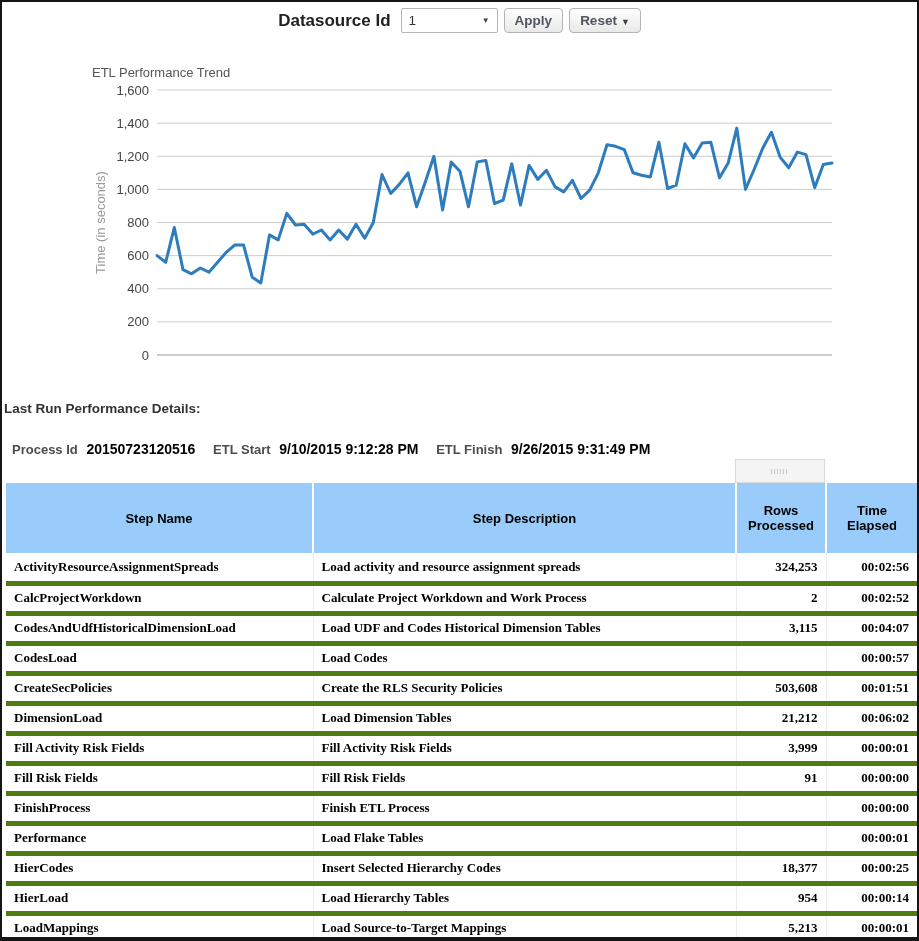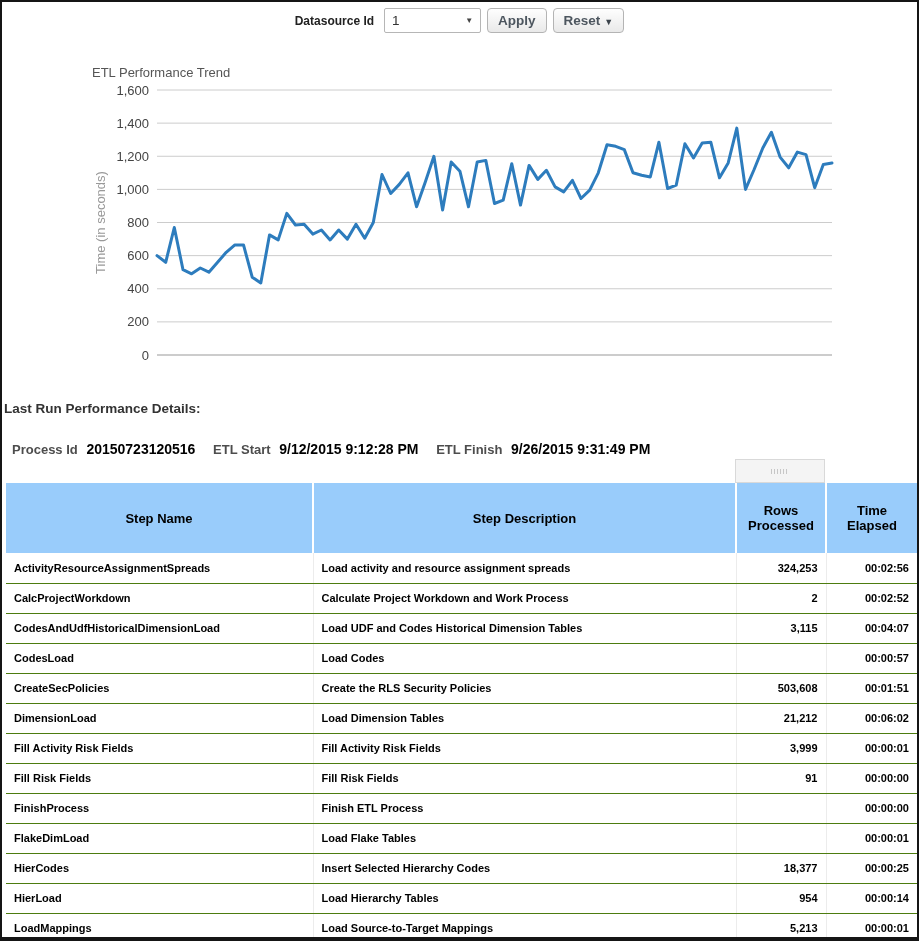--- a/index.html
+++ b/index.html
@@ -8,21 +8,21 @@
   .page {
     position:relative; width:919px; height:941px;
     background:#fff; border:2px solid #151515; border-bottom-width:4px;
     overflow:hidden;
   }
   
   .toolbar {
     position:absolute; top:6px; left:0; width:100%;
     display:flex; justify-content:center; align-items:center; gap:6px;
   }
-  .ds-label { font-size:12px; font-weight:bold; color:#222; margin-right:4px;text-align:right; }
+  .ds-label { font-size:17px; font-weight:bold; color:#222; margin-right:4px;text-align:right; }
   .select {
     position:relative; width:97px; height:25px; background:#fff;
     border:1px solid #b6b6b6; border-radius:2px;
     font-size:13.5px; color:#333; line-height:23px; padding-left:7px;
     cursor:default;
   }
   .select .caret {
     position:absolute; right:7px; top:0; line-height:24px;
     font-size:8px; color:#444;
   }
@@ -55,23 +55,23 @@
     position:absolute; left:4px; top:481px; width:911px;
     border-collapse:collapse; table-layout:fixed;
   }
   table.steps th {
     background:#99ccfb; color:#000; font-size:13px; font-weight:bold;
     text-align:center; vertical-align:middle; height:40px;
     border-right:2px solid #fff; padding:20px 4px;
   }
   table.steps th:last-child { border-right:none; }
   table.steps td {
-    height:30px; font-size:11px; font-weight:bold; color:#000;
-    border-bottom:1px solid #4d7c0f; border-right:1px solid #ececec;
-    padding:2px 8px; white-space:nowrap; overflow:hidden;
+    height:30px; font-size:13px; font-weight:bold; color:#000;
+    border-bottom:5px solid #4d7c0f; border-right:1px solid #ececec;
+    padding:2px 8px; white-space:nowrap; overflow:hidden;font-family:Liberation Serif, serif;
   }
   table.steps td:last-child { border-right:none;margin-top:11px; }
   td.col-name, td.col-desc { text-align:left; }
   td.col-rows, td.col-time { text-align:right; }
   col.c-name { width:307px; } col.c-desc { width:423px; }
   col.c-rows { width:90px; }  col.c-time { width:91px; }
 </style>
 </head>
 <body>
 
@@ -109,21 +109,21 @@
       <text x="147" y="92.5" text-anchor="end" class="tick">1,600</text>
       <text x="103" y="220.5" transform="rotate(-90 103 220.5)" text-anchor="middle" class="ylabel">Time (in seconds)</text>
       <polyline points="155.0,253.6 163.7,260.3 172.3,225.5 181.0,267.7 189.6,271.8 198.3,266.0 206.9,270.2 215.6,260.3 224.2,250.3 232.9,242.9 241.5,242.9 250.2,275.2 258.8,281.0 267.5,232.9 276.2,237.9 284.8,211.4 293.5,223.0 302.1,222.2 310.8,232.1 319.4,228.0 328.1,237.9 336.7,228.0 345.4,237.1 354.0,222.2 362.7,236.2 371.3,220.5 380.0,172.5 388.7,191.5 397.3,182.4 406.0,170.8 414.6,204.8 423.3,179.9 431.9,154.3 440.6,208.1 449.2,160.0 457.9,169.2 466.5,204.8 475.2,160.0 483.8,158.4 492.5,201.5 501.2,198.1 509.8,161.7 518.5,203.1 527.1,163.4 535.8,177.4 544.4,168.3 553.1,184.9 561.7,189.9 570.4,178.3 579.0,196.5 587.7,188.2 596.3,170.8 605.0,142.7 613.7,144.3 622.3,147.6 631.0,170.8 639.6,173.3 648.3,175.0 656.9,140.2 665.6,186.5 674.2,183.2 682.9,141.8 691.5,155.9 700.2,141.0 708.8,140.2 717.5,175.8 726.2,160.9 734.8,126.1 743.5,187.4 752.1,167.5 760.8,146.0 769.4,130.2 778.1,155.1 786.7,165.8 795.4,150.1 804.0,152.6 812.7,185.7 821.3,162.5 830.0,160.9" fill="none" stroke="#2d7cbd" stroke-width="3" stroke-linejoin="round" stroke-linecap="round"></polyline>
     </svg>
 
   <div class="details-heading">Last Run Performance Details:</div>
   <div class="process-row">
     <span class="lbl">Process Id</span>
     <span class="val">20150723120516</span>
     <span class="lbl">ETL Start</span>
-    <span class="val">9/12/2015 9:12:28 PM</span>
+    <span class="val">9/10/2015 9:12:28 PM</span>
     <span class="lbl">ETL Finish</span>
     <span class="val">9/26/2015 9:31:49 PM</span>
   </div>
 
   <div class="grip-box">
     <span class="grip">||||||</span>
   </div>
 
   <table class="steps">
     <colgroup>
@@ -189,21 +189,21 @@
           <td class="col-rows">91</td>
           <td class="col-time">00:00:00</td>
         </tr>
         <tr>
           <td class="col-name">FinishProcess</td>
           <td class="col-desc">Finish ETL Process</td>
           <td class="col-rows"></td>
           <td class="col-time">00:00:00</td>
         </tr>
         <tr>
-          <td class="col-name">FlakeDimLoad</td>
+          <td class="col-name">Performance</td>
           <td class="col-desc">Load Flake Tables</td>
           <td class="col-rows"></td>
           <td class="col-time">00:00:01</td>
         </tr>
         <tr>
           <td class="col-name">HierCodes</td>
           <td class="col-desc">Insert Selected Hierarchy Codes</td>
           <td class="col-rows">18,377</td>
           <td class="col-time">00:00:25</td>
         </tr>

